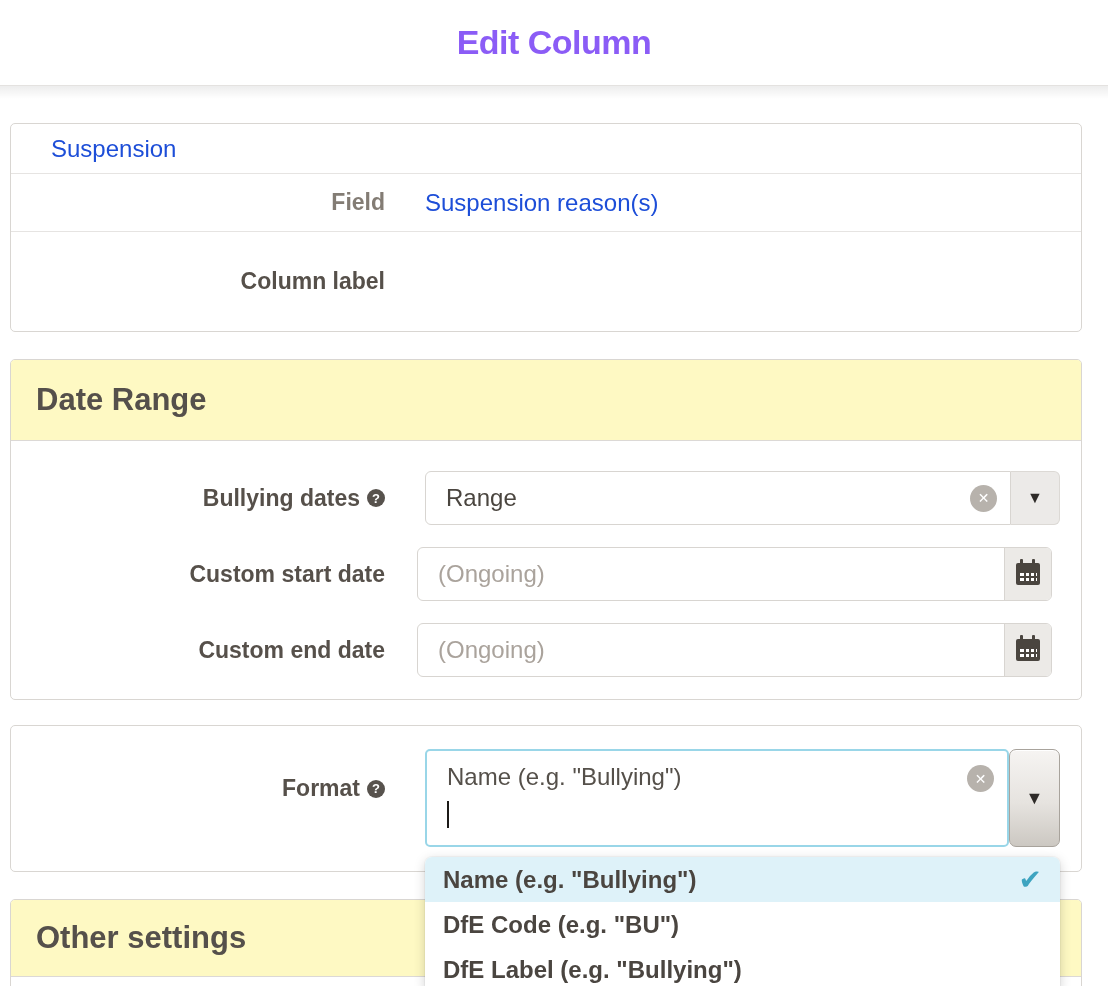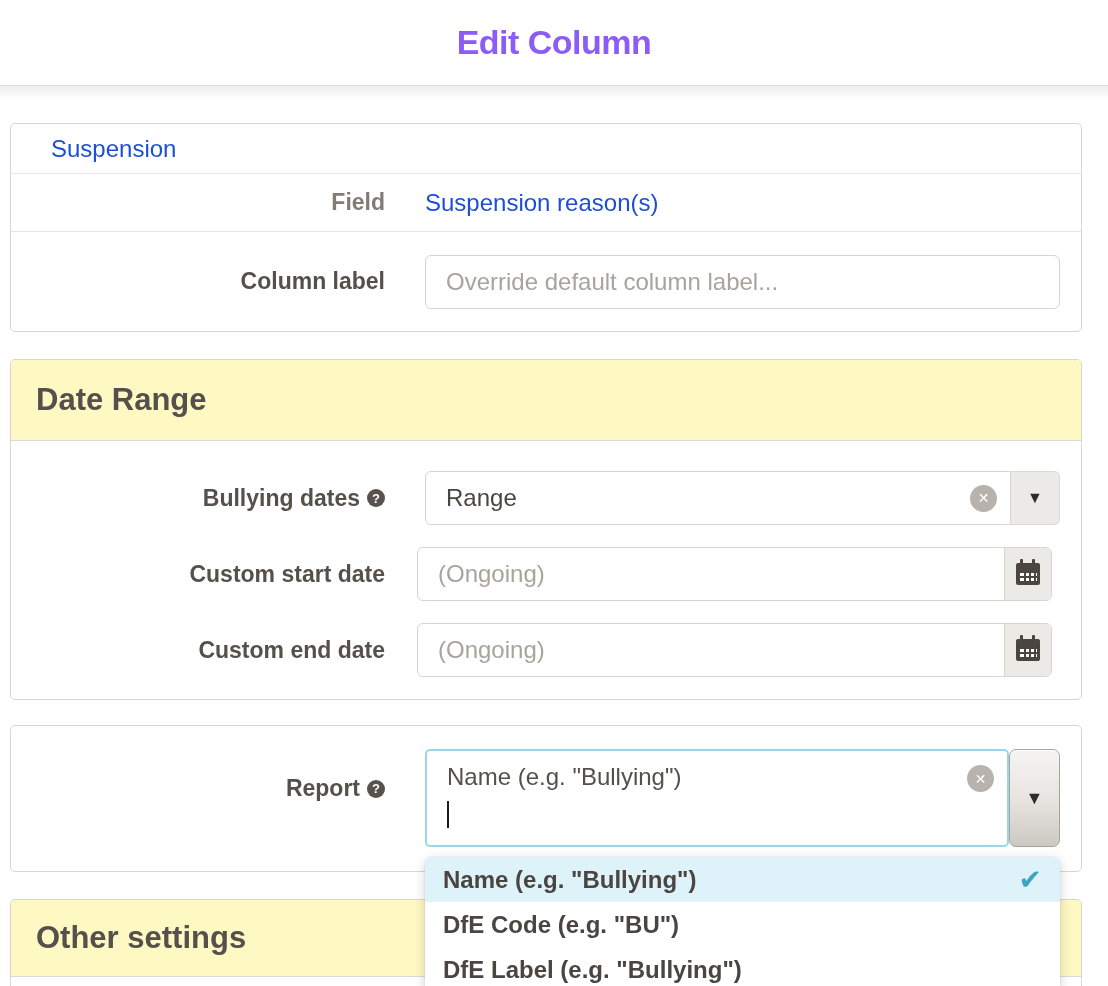--- a/index.html
+++ b/index.html
@@ -171,21 +171,20 @@
   <section class="panel mt-panel1">
     <div class="form-row info-row-1">
       <div class="f-value">Suspension</div>
     </div>
     <div class="form-row info-row-2">
       <div class="f-label muted">Field</div>
       <div class="f-value">Suspension reason(s)</div>
     </div>
     <div class="form-row info-row-3">
       <div class="f-label">Column label</div>
-      <input class="text-input" type="text" placeholder="Override default column label..." style="">
     </div>
   </section>
 
   <section class="panel mt-daterange">
     <div class="panel-heading">Date Range</div>
     <div class="panel-body">
 
       <div class="form-row">
         <div class="f-label">
           <span>Bullying dates</span>
@@ -222,21 +221,21 @@
         </div>
       </div>
 
     </div>
   </section>
 
   <section class="panel format-panel">
     <div class="panel-body">
       <div class="format-row">
         <div class="f-label">
-          <span>Report</span>
+          <span>Format</span>
           <span class="help-icon">?</span>
         </div>
 
         <div class="combo-wrap">
           <div class="combo">
             <div class="combo-field">
               <span class="combo-value">Name (e.g. "Bullying")</span>
               <span class="text-cursor"></span>
               <span class="clear-icon">✕</span>
             </div>

